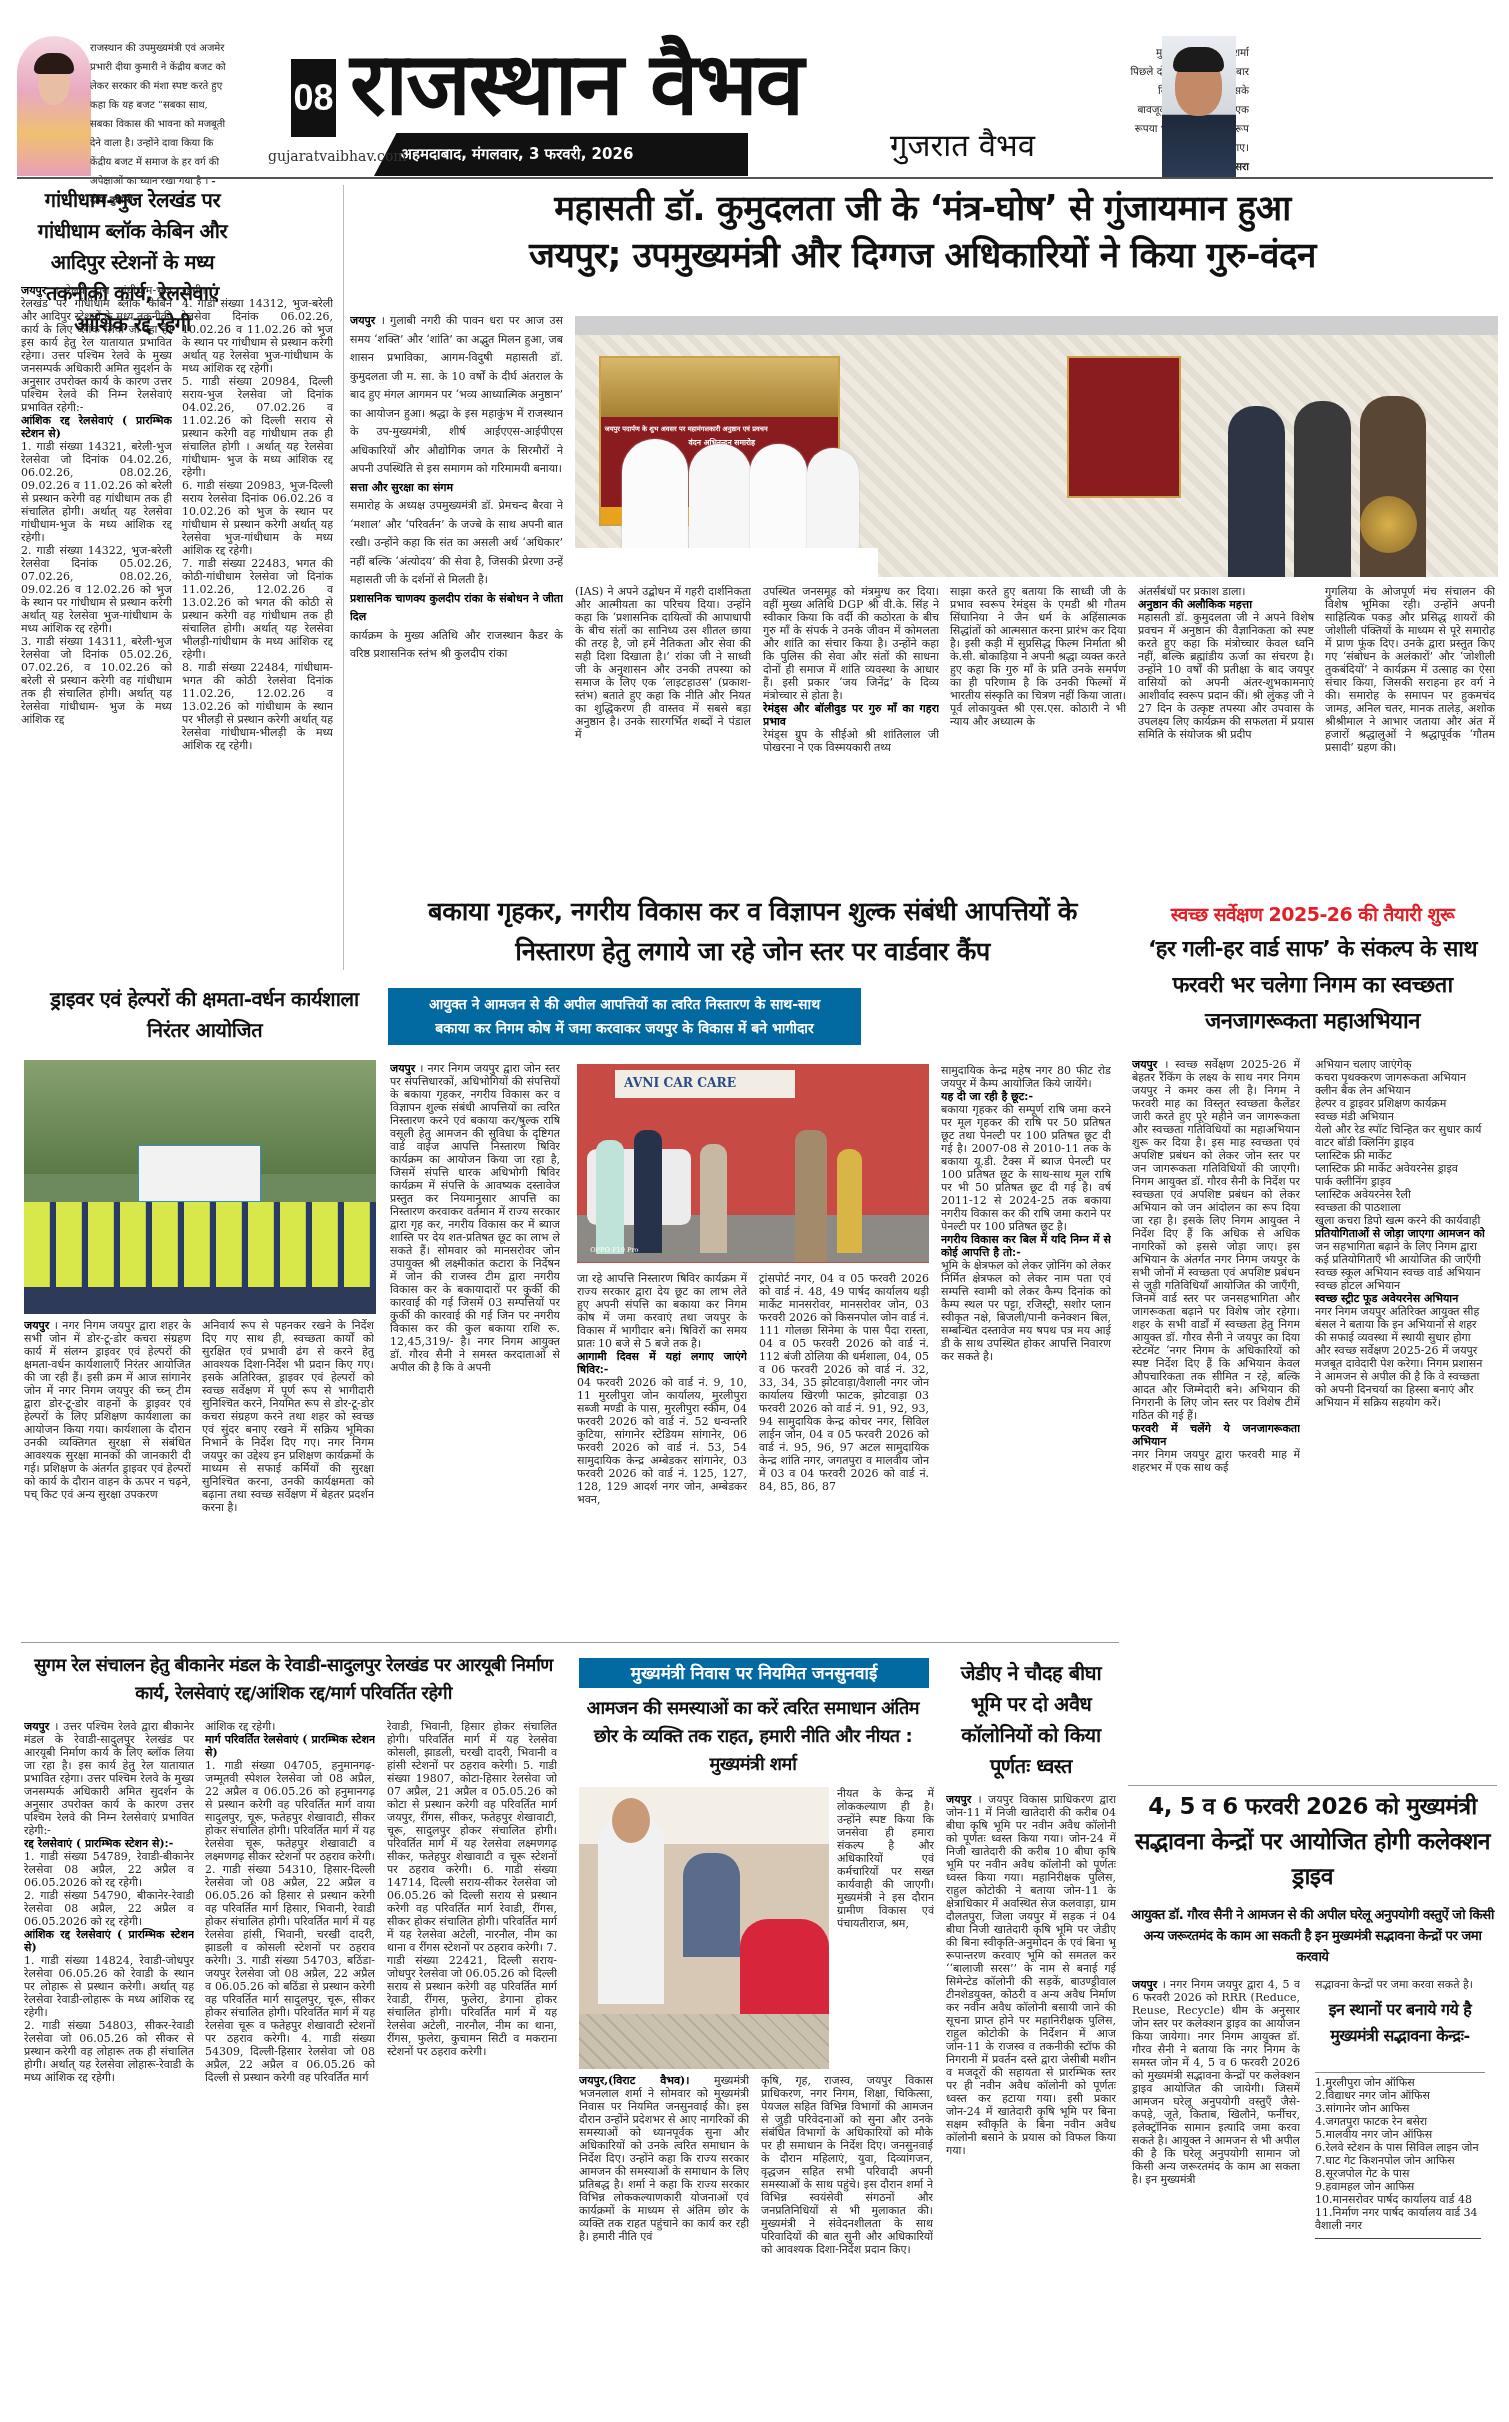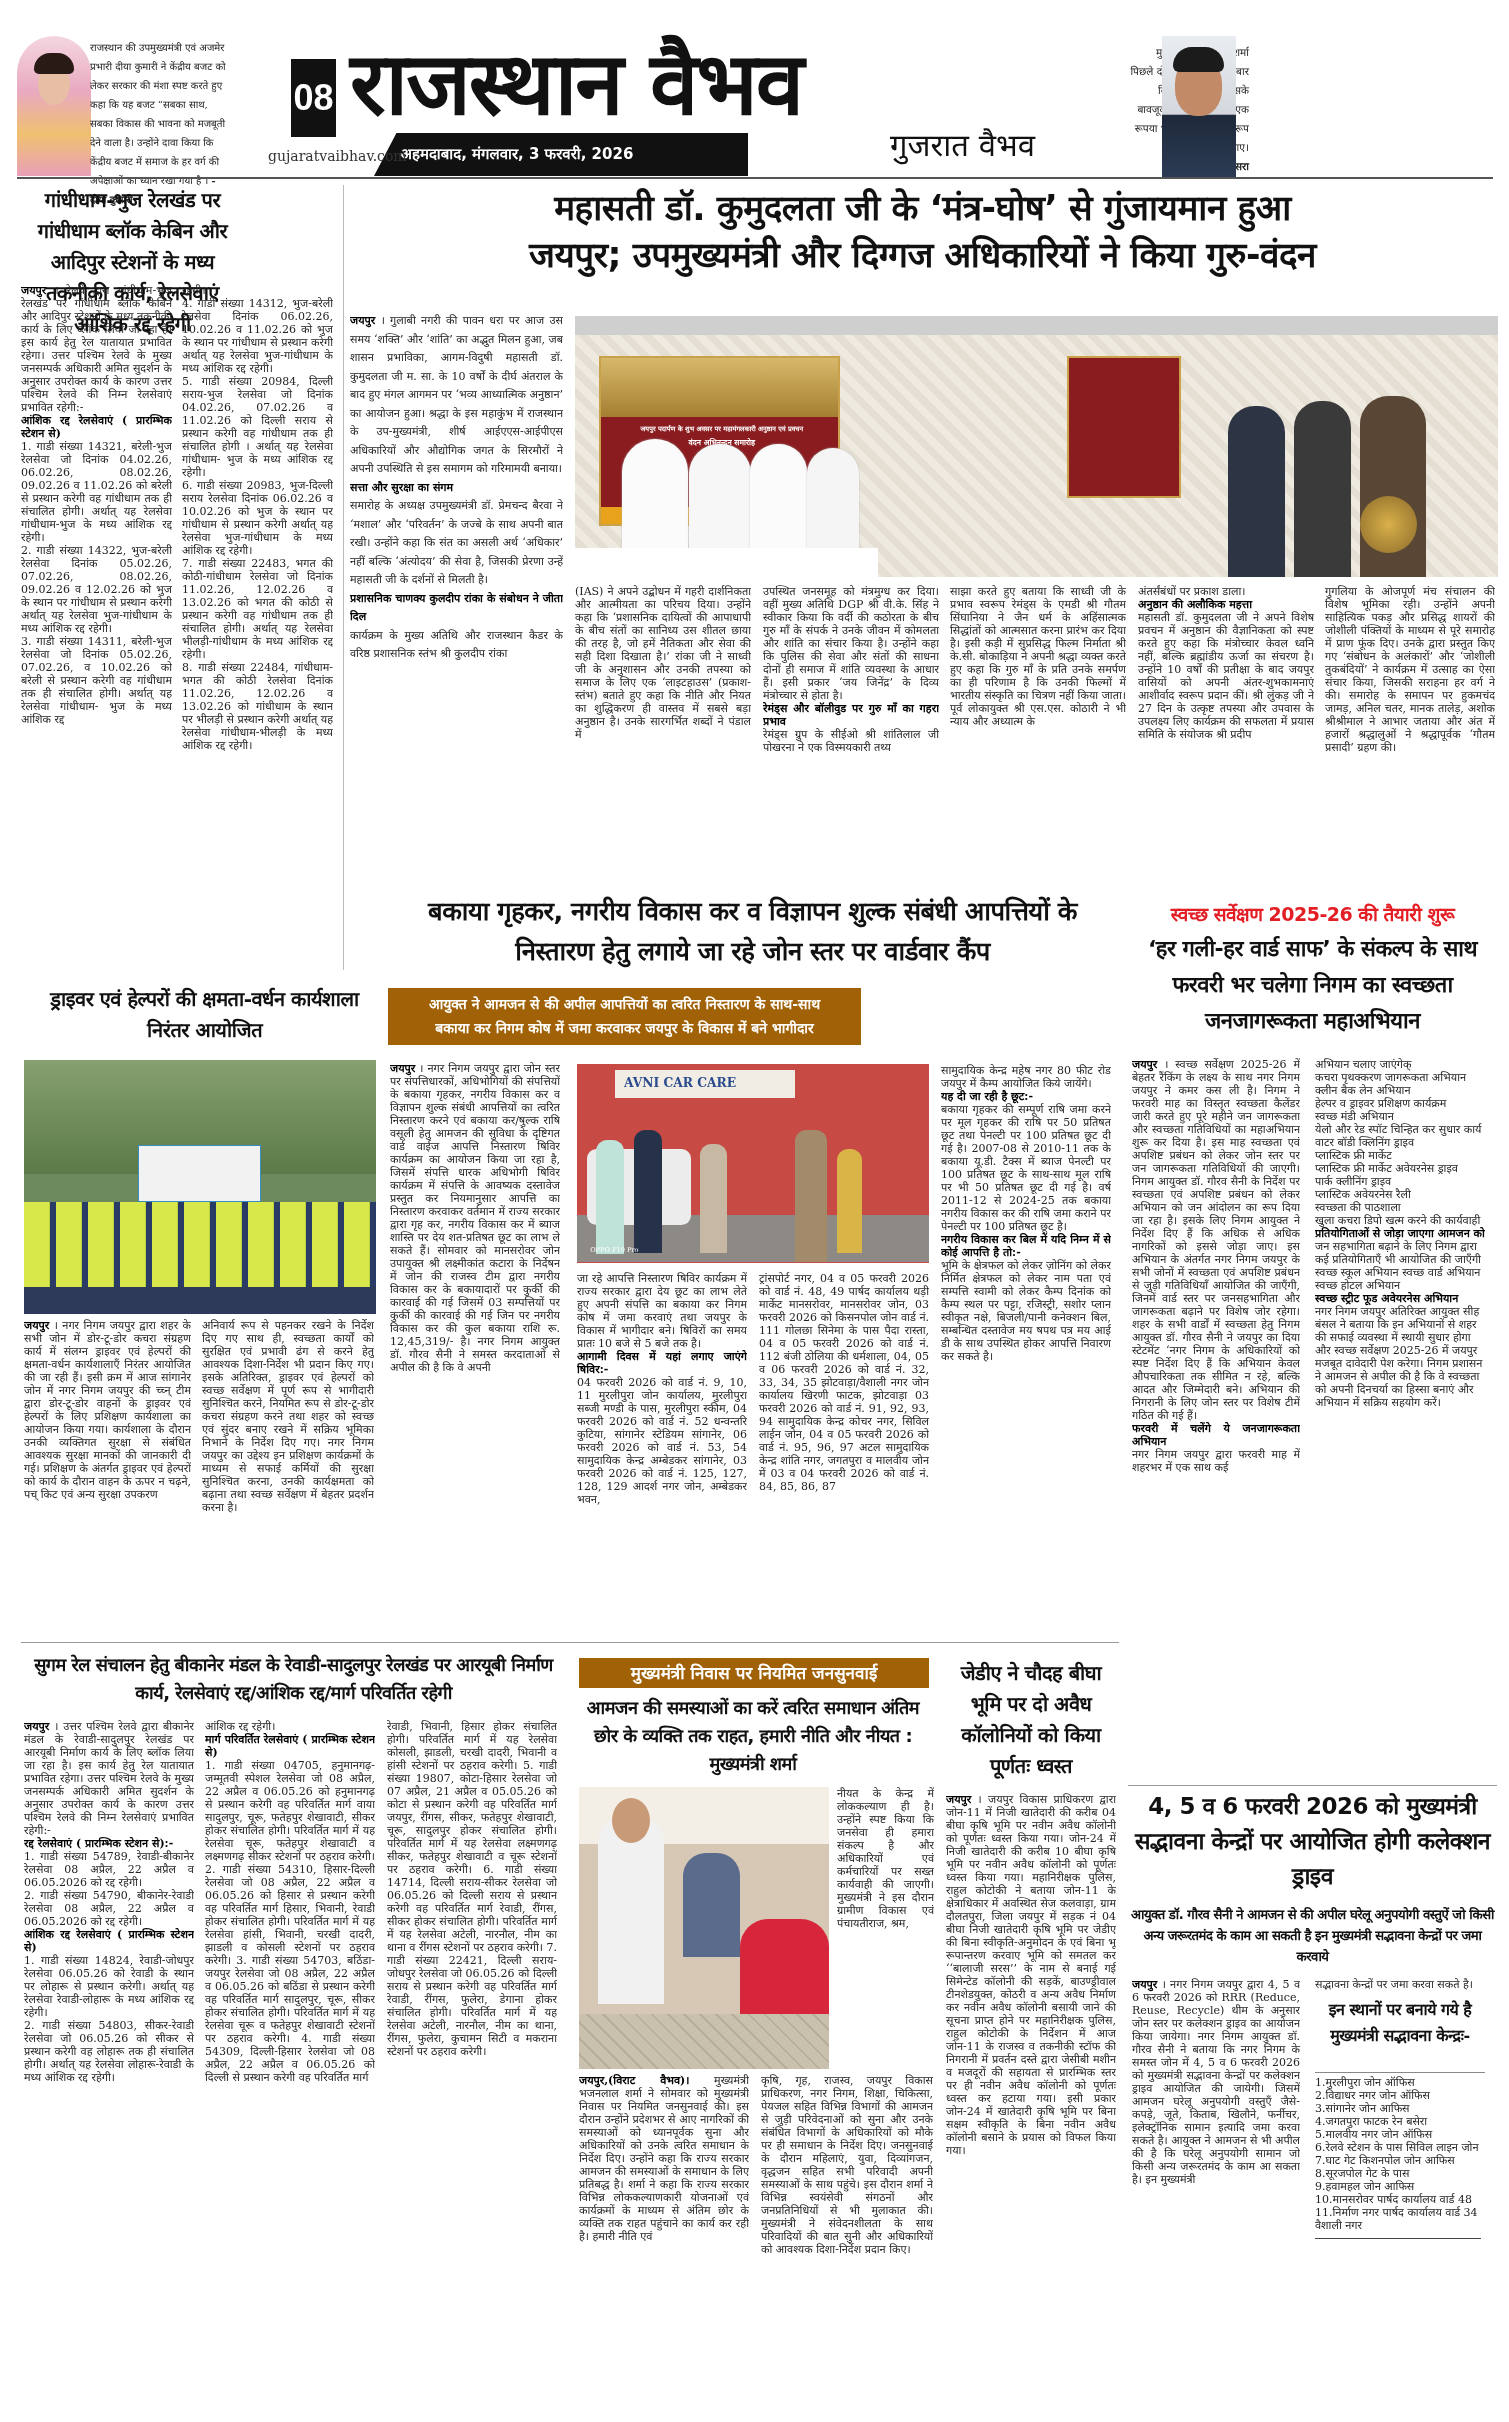--- a/index.html
+++ b/index.html
@@ -5,21 +5,21 @@
   *{box-sizing:border-box;margin:0;padding:0}
   html,body{width:1509px;height:2423px;background:#fff;overflow:hidden}
   body{font-family:"DejaVu Sans",sans-serif;color:#111;position:relative}
   .abs{position:absolute}
   .serif{font-family:"DejaVu Serif",serif}
   .bodytxt{font-family:"DejaVu Serif",serif;font-size:11px;line-height:13px;text-align:justify;color:#222;overflow:hidden}
   .bodytxt b{font-weight:bold;color:#000}
   .hl{font-weight:bold;text-align:center;color:#111;letter-spacing:-0.5px;font-family:"DejaVu Sans",sans-serif}
   .rule{position:absolute;background:#555}
   .photo{position:absolute;overflow:hidden}
-  .redband{background:#a16207;color:#fff;font-weight:bold;text-align:center}
+  .redband{background:#0369a1;color:#fff;font-weight:bold;text-align:center}
   .col{position:absolute}
   ul.list{list-style:none}
 </style>
 </head>
 <body>
 
 <div class="abs" style="left:0;top:0;width:1509px;height:180px">
 
   <div class="photo" style="left:17px;top:36px;width:74px;height:140px;background:linear-gradient(180deg,#f4d6e0 0%,#e9a9c0 40%,#f0c070 70%,#e8a0b8 100%);border-radius:38px 38px 0 0">
     <div style="position:absolute;left:21px;top:26.5px;width:32px;height:42px;border-radius:50%;background:#e8bfa4"></div>
@@ -91,21 +91,21 @@
   <span>समारोह के अध्यक्ष उपमुख्यमंत्री डॉ. प्रेमचन्द बैरवा ने ‘मशाल’ और ‘परिवर्तन’ के जज्बे के साथ अपनी बात रखी। उन्होंने कहा कि संत का असली अर्थ ‘अधिकार’ नहीं बल्कि ‘अंत्योदय’ की सेवा है, जिसकी प्रेरणा उन्हें महासती जी के दर्शनों से मिलती है।</span><br>
   <b>प्रशासनिक चाणक्य कुलदीप रांका के संबोधन ने जीता दिल</b><br>
   <span>कार्यक्रम के मुख्य अतिथि और राजस्थान कैडर के वरिष्ठ प्रशासनिक स्तंभ श्री कुलदीप रांका</span>
 </div>
 
 <div class="photo" style="left:575px;top:316px;width:923px;height:261px;background:#e8e2d6">
   <div style="position:absolute;left:0;top:0;width:923px;height:19px;background:#cfcfcf"></div>
   <div style="position:absolute;left:0;top:19px;width:923px;height:242px;background:repeating-linear-gradient(45deg,#eeeae0 0 7.6px,#e4dfd2 7.6px 15px)"></div>
   <div style="position:absolute;left:24px;top:40px;width:241px;height:170px;background:#8a1c20;border:2.8px solid #c8a14a">
     <div style="position:absolute;left:0;top:0;width:100%;height:59px;background:linear-gradient(180deg,#d7b86a,#a47f32)"></div>
-    <div class="serif" style="position:absolute;left:3.8px;top:66px;width:234px;text-align:center;font-size:6.6px;color:#fff;font-weight:bold">जयपुर पदार्पण के शुभ अवसर पर महामंगलकारी अनुष्ठान एवं प्रवचन</div>
+    <div class="serif" style="position:absolute;left:3.8px;top:66px;width:234px;text-align:left;font-size:6.6px;color:#fff;font-weight:bold">जयपुर पदार्पण के शुभ अवसर पर महामंगलकारी अनुष्ठान एवं प्रवचन</div>
     <div class="serif" style="position:absolute;left:3.8px;top:79px;width:234px;text-align:center;font-size:7.6px;color:#fff;font-weight:bold">वंदन अभिनन्दन समारोह</div>
     <div style="position:absolute;left:0;bottom:0;width:100%;height:17px;background:#e9a21c"></div>
   </div>
 
   <div style="position:absolute;left:47px;top:123px;width:66px;height:138px;background:#fbfbfb;border-radius:33px 33px 3.8px 3.8px;box-shadow:0 0 1.9px #bbb"></div>
   <div style="position:absolute;left:114px;top:128px;width:62px;height:133px;background:#f7f7f7;border-radius:30px 30px 3.8px 3.8px;box-shadow:0 0 1.9px #bbb"></div>
   <div style="position:absolute;left:175px;top:128px;width:57px;height:133px;background:#fbfbfb;border-radius:28px 28px 3.8px 3.8px;box-shadow:0 0 1.9px #bbb"></div>
   <div style="position:absolute;left:232px;top:132px;width:52px;height:129px;background:#f5f5f5;border-radius:26.5px 26.5px 3.8px 3.8px;box-shadow:0 0 1.9px #bbb"></div>
   <div style="position:absolute;left:0;top:232px;width:303px;height:29px;background:#ffffff"></div>
 

